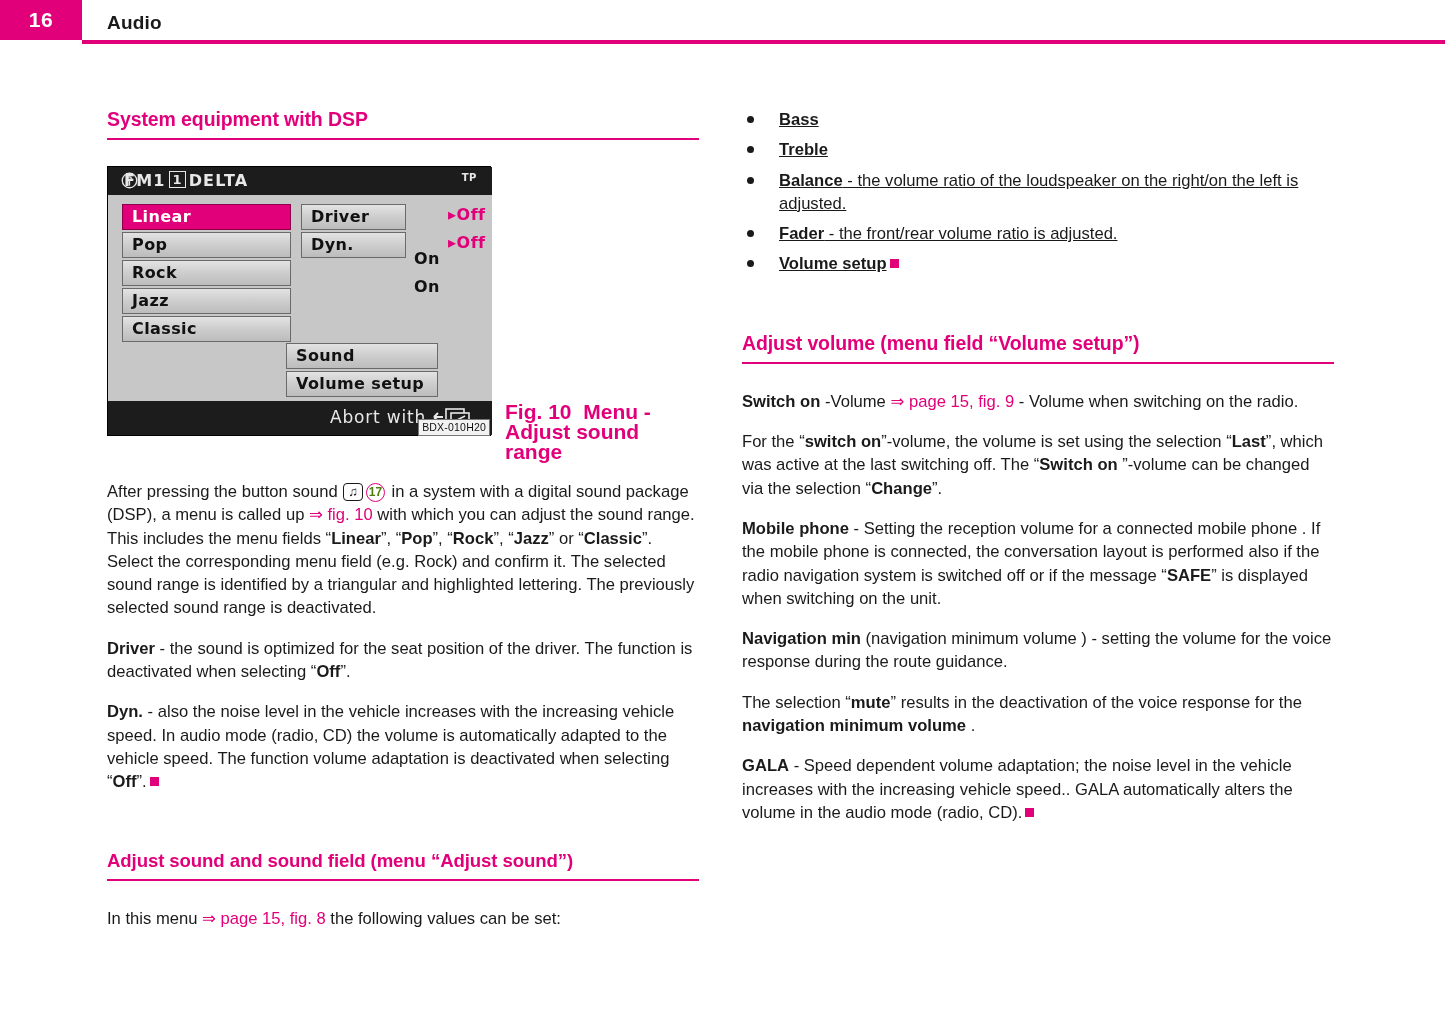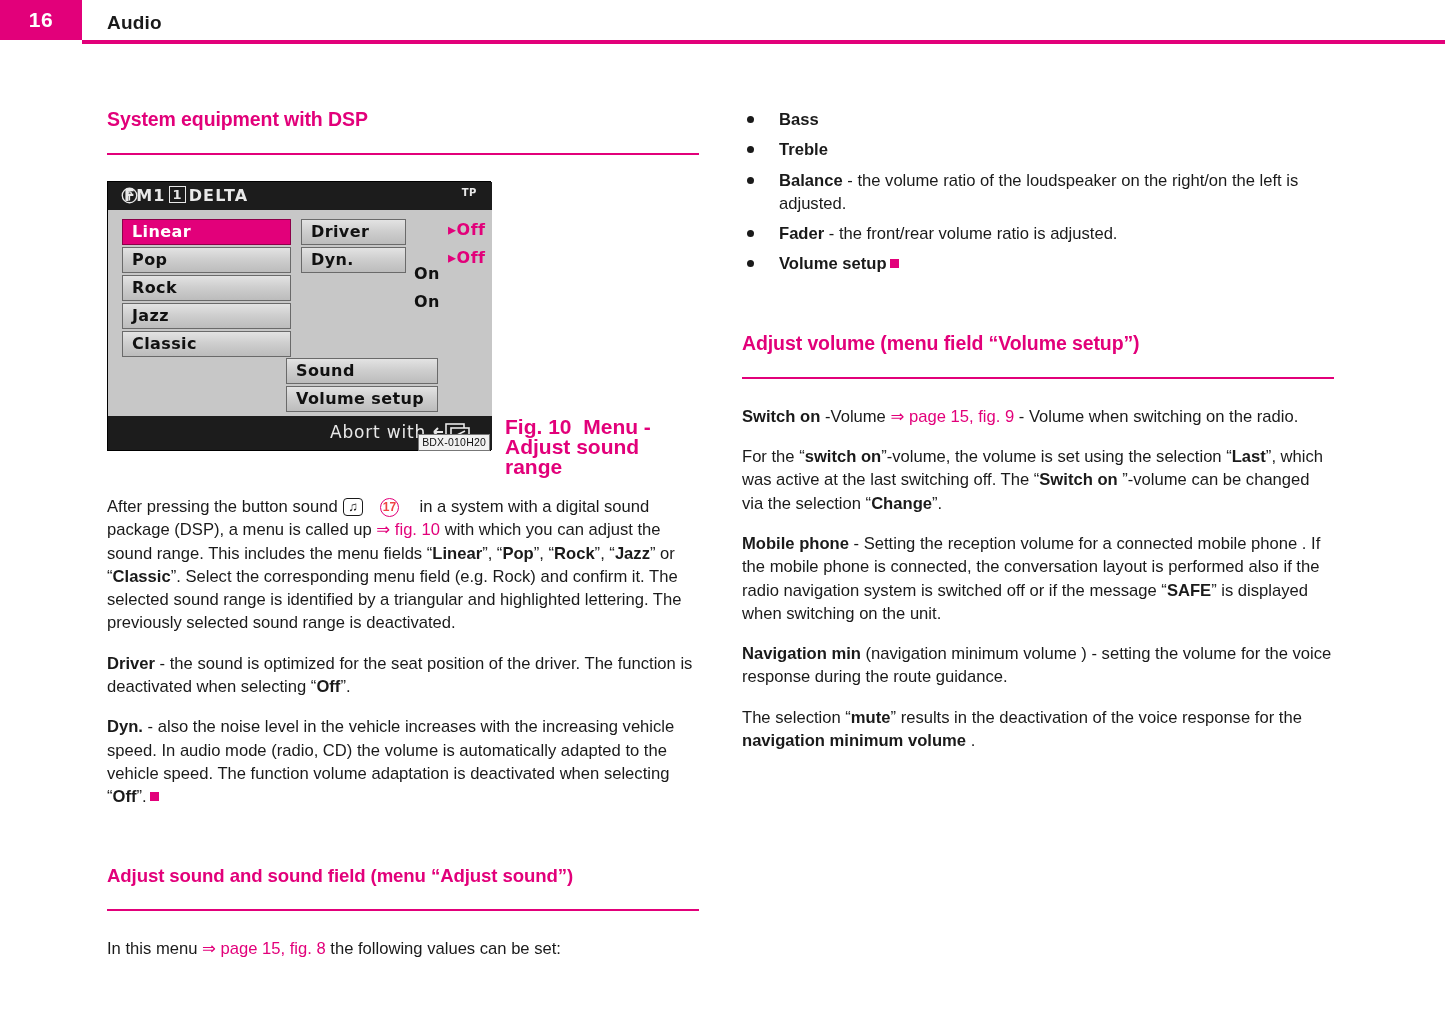--- a/index.html
+++ b/index.html
@@ -74,21 +74,21 @@
   }
   .col-left  { left: 107px;  width: 592px; }
   .col-right { left: 742px;  width: 592px; }
 
   
   .section-heading {
     color: #e2007a;
     font-size: 19.5px;
     font-weight: bold;
     letter-spacing: -0.1px;
-    padding-bottom: 22px;
+    padding-bottom: 7px;
     border-bottom: 2px solid #e2007a;
     margin: 0 0 0 0;
     white-space: nowrap;
   }
   .heading-wrap { margin-bottom: 26px; }
 
   
   p.body {
     font-size: 16.6px;
     line-height: 23.3px;
@@ -116,43 +116,44 @@
     border-radius: 4px;
     padding: 0px 4px 1px 4px;
     font-size: 13px;
     line-height: 15px;
     vertical-align: 1px;
     margin: 0 1px;
   }
   .circ-num {
     display: inline-block;
     border: 1.8px solid #e2007a;
-    color: #ef4444;
+    color: #4d7c0f;
     border-radius: 50%;
     width: 17px; height: 17px;
     line-height: 16px;
     text-align: center;
     font-size: 12px;
     font-weight: bold;
     vertical-align: 1px;
-    margin: 0 16px;
+    margin: 0 2px;
   }
 
   
   ul.bullets {
     list-style: none;
     margin: 0;
     padding: 0;
   }
   ul.bullets li {
     position: relative;
     padding-left: 37px;
     font-size: 16.6px;
     line-height: 23.3px;
     margin-bottom: 7px;
+    text-decoration: underline;
   }
   ul.bullets li::before {
     content: "";
     position: absolute;
     left: 5px;
     top: 8px;
     width: 7px;
     height: 7px;
     border-radius: 50%;
     background: #1a1a1a;
@@ -422,13 +423,14 @@
 
   <p class="body"><span>For the “</span><b>switch on</b><span>”-volume, the volume is set using the selection “</span><b>Last</b><span>”, which was active at the last switching off. The “</span><b>Switch on </b><span>”-volume can be changed via the selection “</span><b>Change</b><span>”.</span></p>
 
 
   <p class="body"><b>Mobile phone</b><span> - Setting the reception volume for a connected mobile phone . If the mobile phone is connected, the conversation layout is performed also if the radio navigation system is switched off or if the message “</span><b>SAFE</b><span>” is displayed when switching on the unit.</span></p>
 
   <p class="body"><b>Navigation min</b><span> (navigation minimum volume ) - setting the volume for the voice response during the route guidance.</span></p>
 
   <p class="body"><span>The selection “</span><b>mute</b><span>” results in the deactivation of the voice response for the </span><b>navigation minimum volume</b><span> .</span></p>
 
+  <p class="body"><b>GALA</b><span> - Speed dependent volume adaptation; the noise level in the vehicle increases with the increasing vehicle speed.. GALA automatically alters the volume in the audio mode (radio, CD).</span><span class="sq"></span></p>
 </div>
 
 </body></html>

